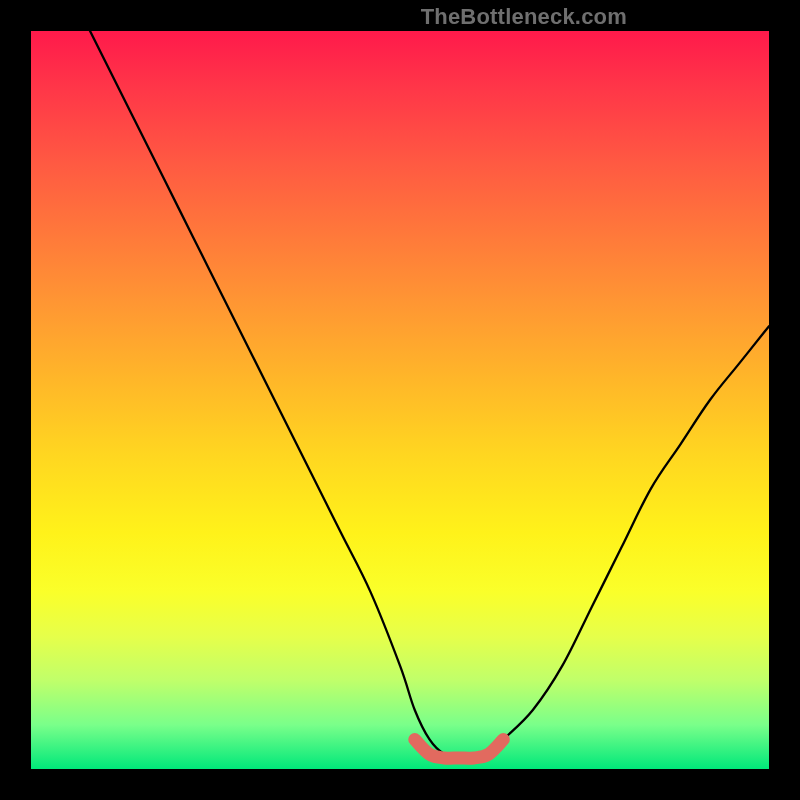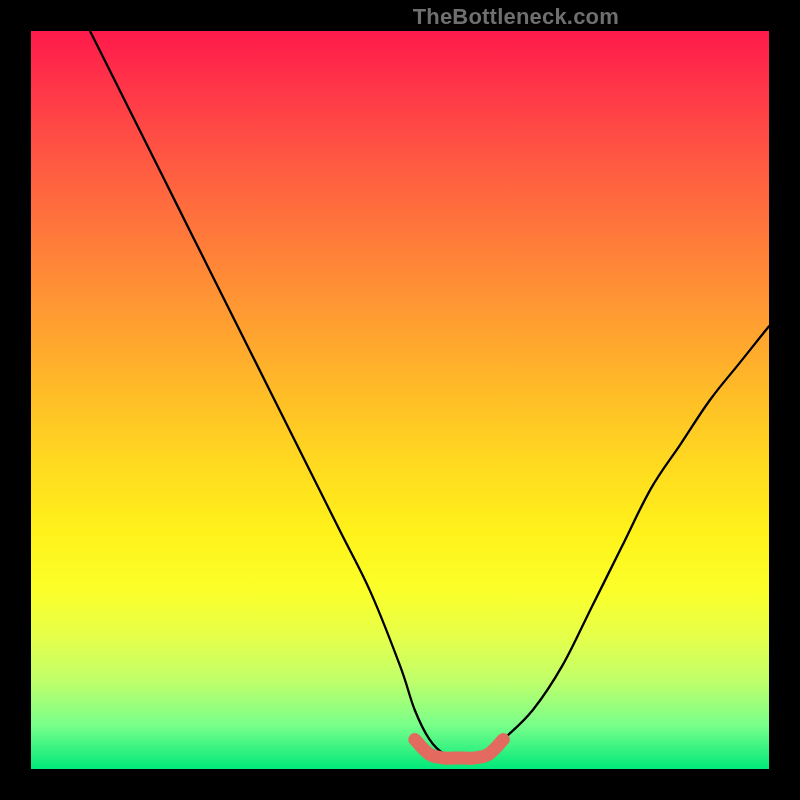--- a/index.html
+++ b/index.html
@@ -11,20 +11,21 @@
     overflow: hidden;
     font-family: Arial, Helvetica, sans-serif;
   }
   .frame {
     position: absolute;
     left: 0;
     top: 0;
     width: 633px;
     height: 800px;
     background: #000;
+    padding-left: 8px;
   }
   .watermark {
     position: absolute;
     top: 4px;
     right: 14px;
     color: #6f6f6f;
     font-size: 22px;
     font-weight: 600;
     letter-spacing: 0.2px;
     z-index: 10;

